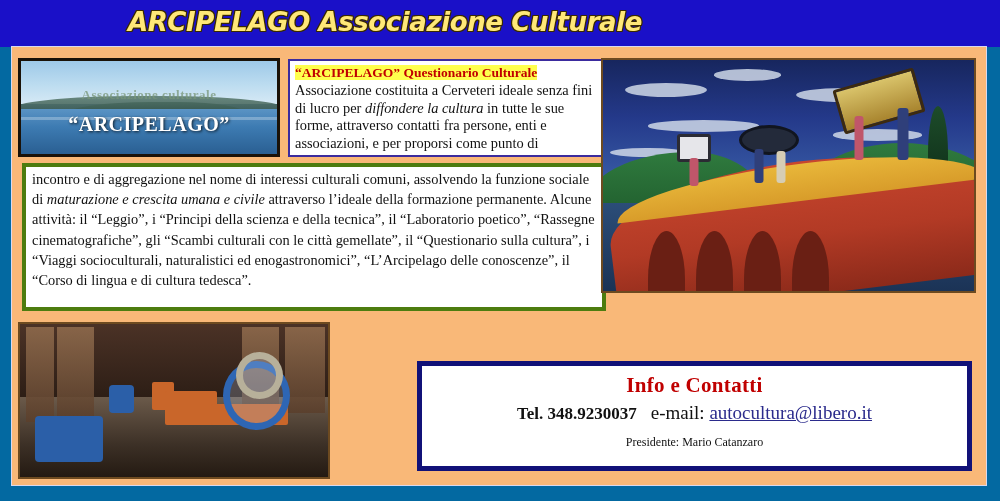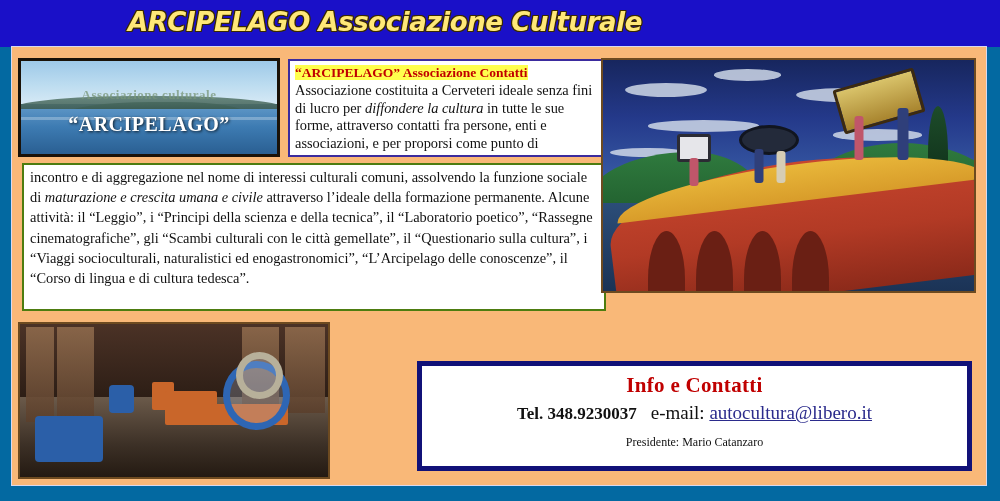--- a/index.html
+++ b/index.html
@@ -132,21 +132,21 @@
     color: #111;
   }
   .tb-body i { font-style: italic; }
 
   
   .text-box-bottom {
     position: absolute;
     left: 10px; top: 116px;
     width: 584px; height: 148px;
     background: #ffffff;
-    border: 2px solid #4d7c0f;
+    border: 4px solid #4d7c0f;
     box-sizing: border-box;
     padding: 2px 6px 0 6px;
   }
   .tb2-body {
     font-size: 14.4px;
     line-height: 20.2px;
     color: #111;
   }
   .tb2-body i { font-style: italic; }
 
@@ -317,21 +317,21 @@
     <div class="logo-box">
       <div class="logo-sky"></div>
       <div class="logo-hills"></div>
       <div class="logo-hills2"></div>
       <div class="logo-sea"></div>
       <div class="logo-sub">Associazione culturale</div>
       <div class="logo-main">“ARCIPELAGO”</div>
     </div>
 
     <div class="text-box-top">
-      <span class="tb-head">“ARCIPELAGO” Associazione Contatti</span>
+      <span class="tb-head">“ARCIPELAGO” Questionario Culturale</span>
       <div class="tb-body"><span>Associazione costituita a Cerveteri ideale senza fini di lucro per </span><i>diffondere la cultura</i><span> in tutte le sue forme, attraverso contatti fra persone, enti e associazioni, e per  proporsi come punto di</span></div>
     </div>
 
     <div class="text-box-bottom">
       <div class="tb2-body"><span>incontro e di aggregazione nel nome di interessi culturali comuni, assolvendo la funzione sociale di </span><i>maturazione e crescita umana e civile</i><span> attraverso l’ideale della formazione permanente. Alcune attività: il “Leggio”,  i “Principi della scienza e della tecnica”, il “Laboratorio poetico”, “Rassegne cinematografiche”,  gli “Scambi culturali con le città gemellate”, il “Questionario sulla cultura”, i “Viaggi socioculturali, naturalistici ed enogastronomici”,  “L’Arcipelago delle conoscenze”, il “Corso di lingua e di cultura tedesca”.</span></div>
     </div>
 
     <div class="painting">
       <div class="pt-sky"></div>
       <div class="cloud" style="left:6%;top:10%;width:22%;height:6%;"></div>

